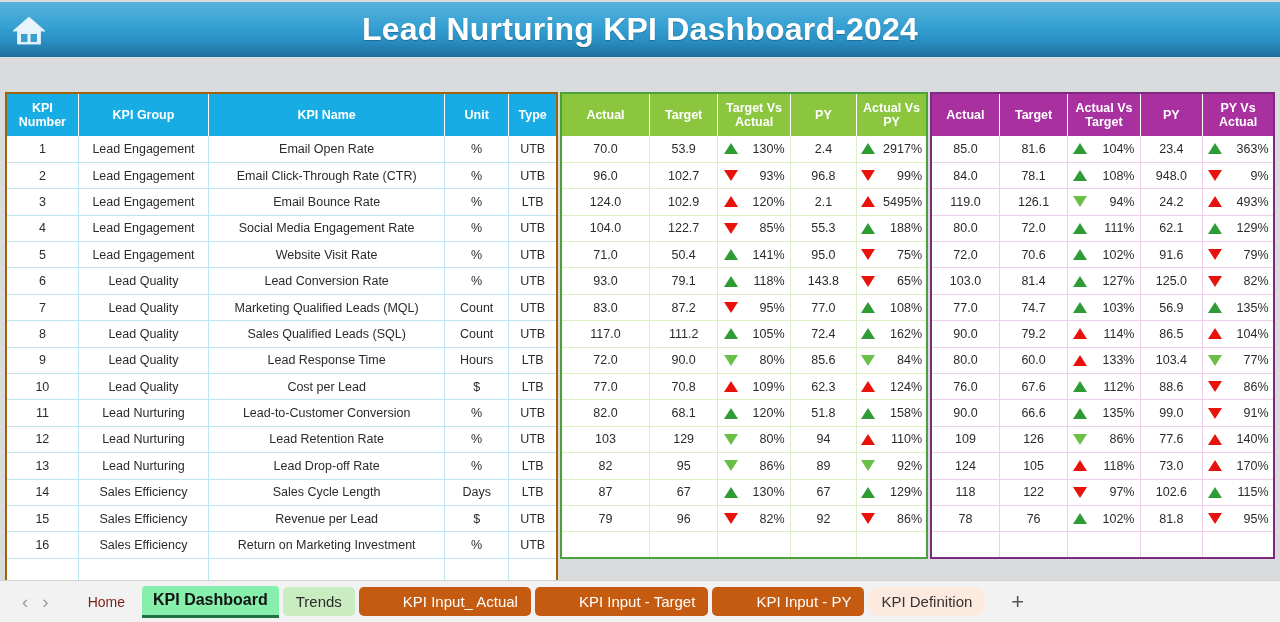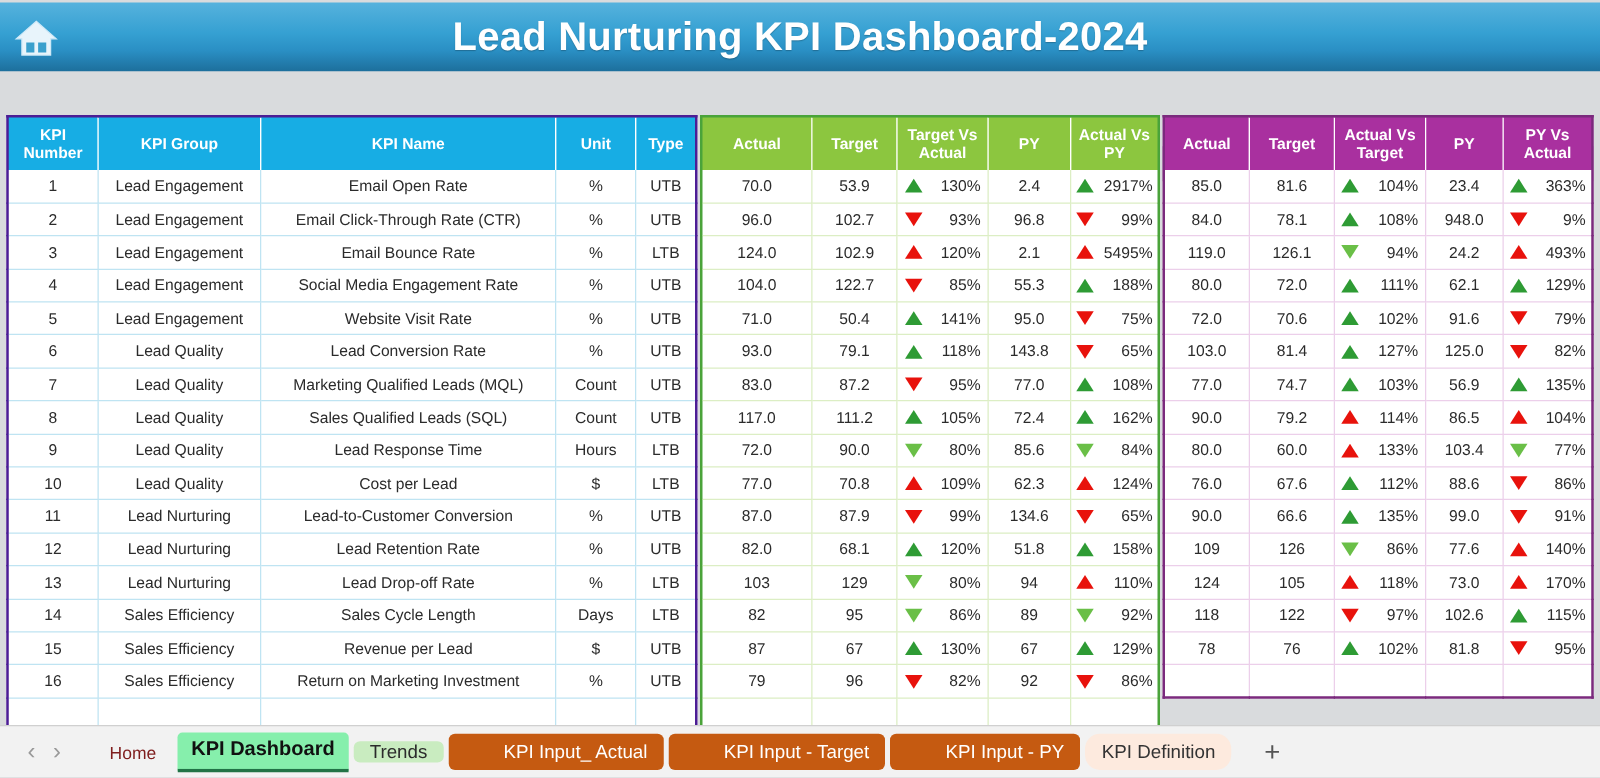--- a/index.html
+++ b/index.html
@@ -54,21 +54,21 @@
   .band-mtd { left: 566px; width: 356px; background: #4aa33a; }
   .band-ytd { left: 930px; width: 345px; background: #7b2a7d; }
 
   
   .table-wrap { position: absolute; left: 0; top: 92px; width: 1280px; height: 488px; }
 
   table { border-collapse: collapse; table-layout: fixed; }
 
   
   .tbl-left { position: absolute; left: 5px; top: 0; width: 553px; background:#fff;
-              border: 2px solid #4c1d95; }
+              border: 2px solid #a16207; }
   .tbl-mtd  { position: absolute; left: 560px; top: 0; width: 368px; background:#fff;
               border: 2px solid #4aa33a; }
   .tbl-ytd  { position: absolute; left: 930px; top: 0; width: 345px; background:#fff;
               border: 2px solid #7b2a7d; }
 
   th {
     color:#fff; font-size:12.5px; font-weight:bold; text-align:center;
     height: 43px; padding: 2px 3px; line-height: 1.15;
   }
   .tbl-left th { background:#17ade4; border-right:1px solid #ffffff; }
@@ -111,21 +111,21 @@
     height: 30px; display:flex; align-items:center; padding: 0 13px;
     font-size: 14px; color: #7f1d1d; margin-right: 4px; border-radius: 3px 3px 0 0;
     white-space: nowrap;
   }
   .sheet-tab.plain { background: transparent; }
   .sheet-tab.active {
     background: #86efac; color:#111; font-weight: bold; font-size: 16px;
     border-bottom: 3px solid #217346; border-radius: 4px 4px 0 0;
     padding: 0 11px; height: 32px;
   }
-  .sheet-tab.green { background: #c9ecc0; color:#2b2b2b; font-size:15px; border-radius: 5px; height:17px; }
+  .sheet-tab.green { background: #c9ecc0; color:#2b2b2b; font-size:15px; border-radius: 5px; height:29px; }
   .sheet-tab.orange { background: #c55a11; color:#fff; font-size:15px; border-radius: 5px; height:29px;padding-left:44px; }
   .sheet-tab.peach { background: #fdeade; color:#333; font-size:15px; border-radius: 12px; height:29px; }
   .addsheet { margin-left: 22px; font-size: 22px; color:#555; line-height:1; }
 </style>
 </head>
 <body>
 
 <div id="app">
 
   <div class="banner">
@@ -471,37 +471,20 @@
               <div class="delta">
                 <span class="arrow up c-red"></span>
                 <span class="pct">109%</span>
               </div>
             </td>
             <td>62.3</td>
             <td>
               <div class="delta">
                 <span class="arrow up c-red"></span>
                 <span class="pct">124%</span>
-              </div>
-            </td>
-          </tr>
-          <tr>
-            <td>87.0</td>
-            <td>87.9</td>
-            <td>
-              <div class="delta">
-                <span class="arrow down c-red"></span>
-                <span class="pct">99%</span>
-              </div>
-            </td>
-            <td>134.6</td>
-            <td>
-              <div class="delta">
-                <span class="arrow down c-red"></span>
-                <span class="pct">65%</span>
               </div>
             </td>
           </tr>
           <tr>
             <td>82.0</td>
             <td>68.1</td>
             <td>
               <div class="delta">
                 <span class="arrow up c-green"></span>
                 <span class="pct">120%</span>

